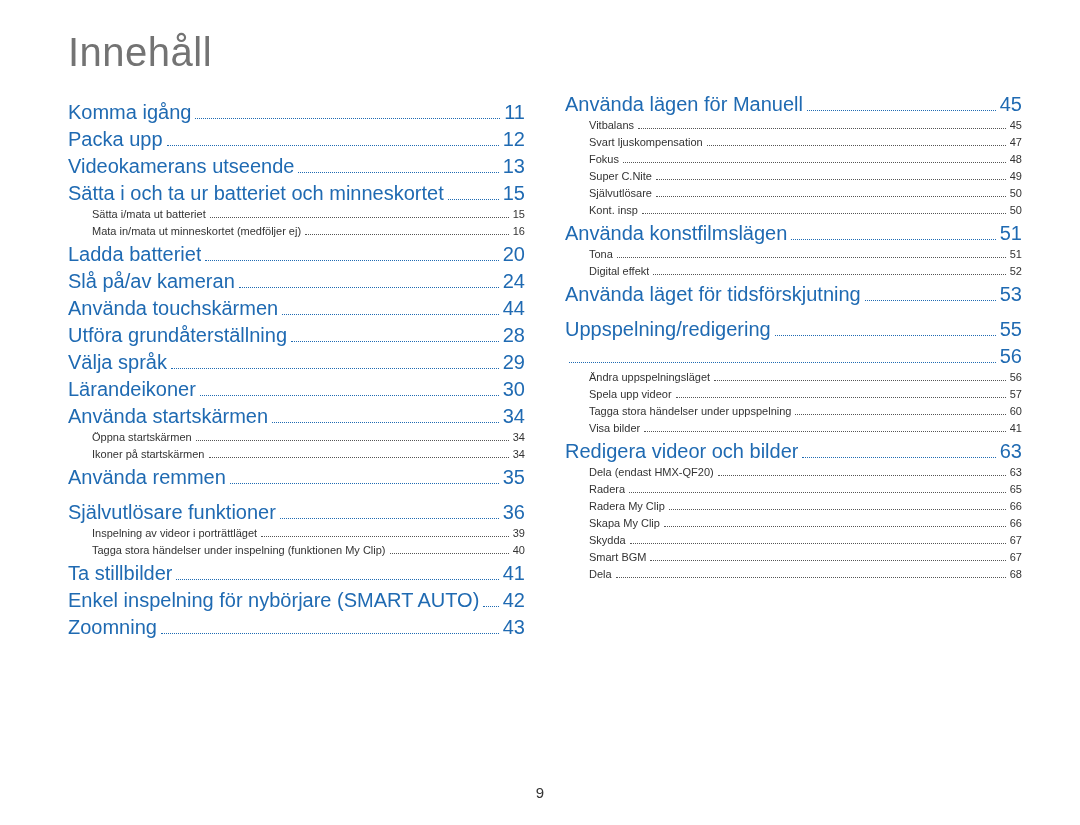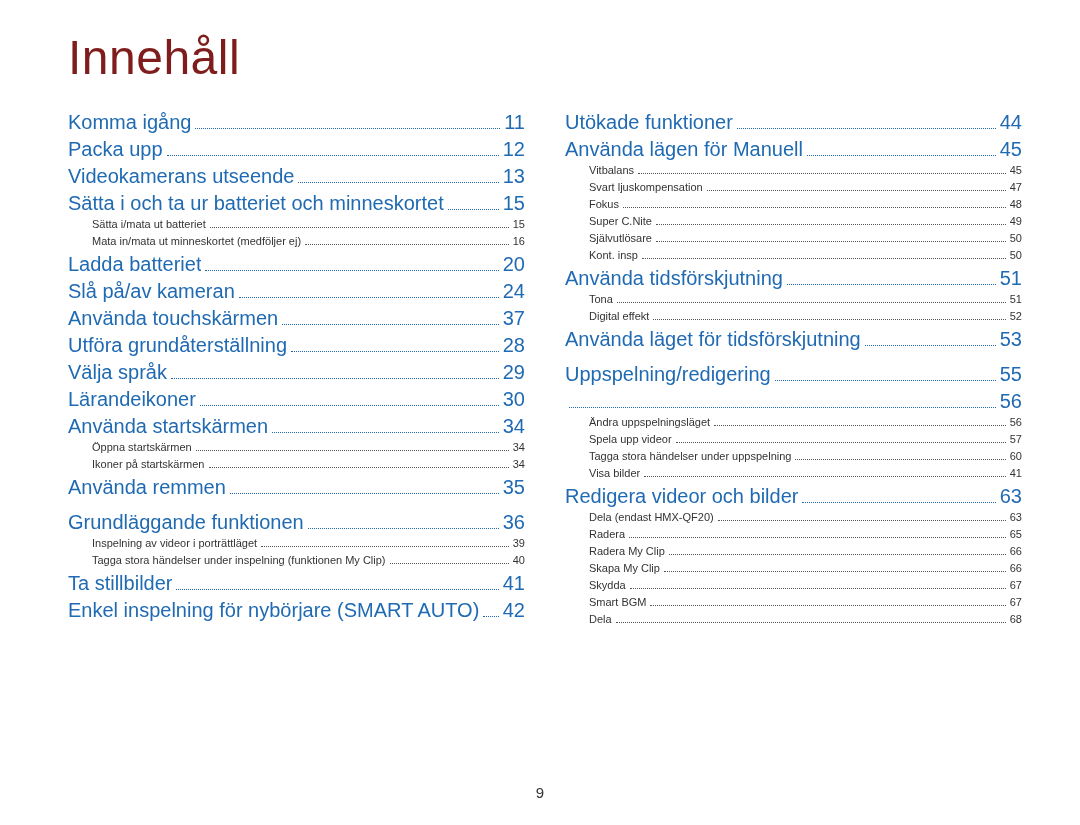--- a/index.html
+++ b/index.html
@@ -12,23 +12,23 @@
     color: #333;
   }
   .page {
     width: 1080px;
     height: 825px;
     box-sizing: border-box;
     padding: 30px 58px 0 68px;
     position: relative;
   }
   .page-title {
-    font-size: 48px;
+    font-size: 40px;
     font-weight: 300;
-    color: #7f1d1d;
+    color: #737373;
     margin: 0 0 14px 0;
     letter-spacing: 0.5px;
   }
   .columns {
     display: flex;
     gap: 40px;
   }
   .col {
     flex: 1;
     min-width: 0;
@@ -116,21 +116,21 @@
           <span class="toc-page">20</span>
         </div>
         <div class="toc-line lvl1">
           <span class="toc-label">Slå på/av kameran</span>
           <span class="toc-dots"></span>
           <span class="toc-page">24</span>
         </div>
         <div class="toc-line lvl1">
           <span class="toc-label">Använda touchskärmen</span>
           <span class="toc-dots"></span>
-          <span class="toc-page">37</span>
+          <span class="toc-page">44</span>
         </div>
         <div class="toc-line lvl1">
           <span class="toc-label">Utföra grundåterställning</span>
           <span class="toc-dots"></span>
           <span class="toc-page">28</span>
         </div>
         <div class="toc-line lvl1">
           <span class="toc-label">Välja språk</span>
           <span class="toc-dots"></span>
           <span class="toc-page">29</span>
@@ -154,21 +154,21 @@
           <span class="toc-label">Ikoner på startskärmen</span>
           <span class="toc-dots"></span>
           <span class="toc-page">34</span>
         </div>
         <div class="toc-line lvl1">
           <span class="toc-label">Använda remmen</span>
           <span class="toc-dots"></span>
           <span class="toc-page">35</span>
         </div>
         <div class="toc-line lvl0">
-          <span class="toc-label">Grundläggande funktionen</span>
+          <span class="toc-label">Självutlösare funktioner</span>
           <span class="toc-dots"></span>
           <span class="toc-page">36</span>
         </div>
         <div class="toc-line lvl2">
           <span class="toc-label">Inspelning av videor i porträttläget</span>
           <span class="toc-dots"></span>
           <span class="toc-page">39</span>
         </div>
         <div class="toc-line lvl2">
           <span class="toc-label">Tagga stora händelser under inspelning (funktionen My Clip)</span>
@@ -177,28 +177,28 @@
         </div>
         <div class="toc-line lvl1">
           <span class="toc-label">Ta stillbilder</span>
           <span class="toc-dots"></span>
           <span class="toc-page">41</span>
         </div>
         <div class="toc-line lvl1">
           <span class="toc-label">Enkel inspelning för nybörjare (SMART AUTO)</span>
           <span class="toc-dots"></span>
           <span class="toc-page">42</span>
+        </div>
+        <div class="toc-line lvl1">
+          <span class="toc-label">Zoomning</span>
+          <span class="toc-dots"></span>
+          <span class="toc-page">43</span>
         </div>
       </div>
     <div class="col" id="col-1">
-        <div class="toc-line lvl0">
-          <span class="toc-label">Utökade funktioner</span>
-          <span class="toc-dots"></span>
-          <span class="toc-page">44</span>
-        </div>
         <div class="toc-line lvl1">
           <span class="toc-label">Använda lägen för Manuell</span>
           <span class="toc-dots"></span>
           <span class="toc-page">45</span>
         </div>
         <div class="toc-line lvl2">
           <span class="toc-label">Vitbalans</span>
           <span class="toc-dots"></span>
           <span class="toc-page">45</span>
         </div>
@@ -221,21 +221,21 @@
           <span class="toc-label">Självutlösare</span>
           <span class="toc-dots"></span>
           <span class="toc-page">50</span>
         </div>
         <div class="toc-line lvl2">
           <span class="toc-label">Kont. insp</span>
           <span class="toc-dots"></span>
           <span class="toc-page">50</span>
         </div>
         <div class="toc-line lvl1">
-          <span class="toc-label">Använda tidsförskjutning</span>
+          <span class="toc-label">Använda konstfilmslägen</span>
           <span class="toc-dots"></span>
           <span class="toc-page">51</span>
         </div>
         <div class="toc-line lvl2">
           <span class="toc-label">Tona</span>
           <span class="toc-dots"></span>
           <span class="toc-page">51</span>
         </div>
         <div class="toc-line lvl2">
           <span class="toc-label">Digital effekt</span>

